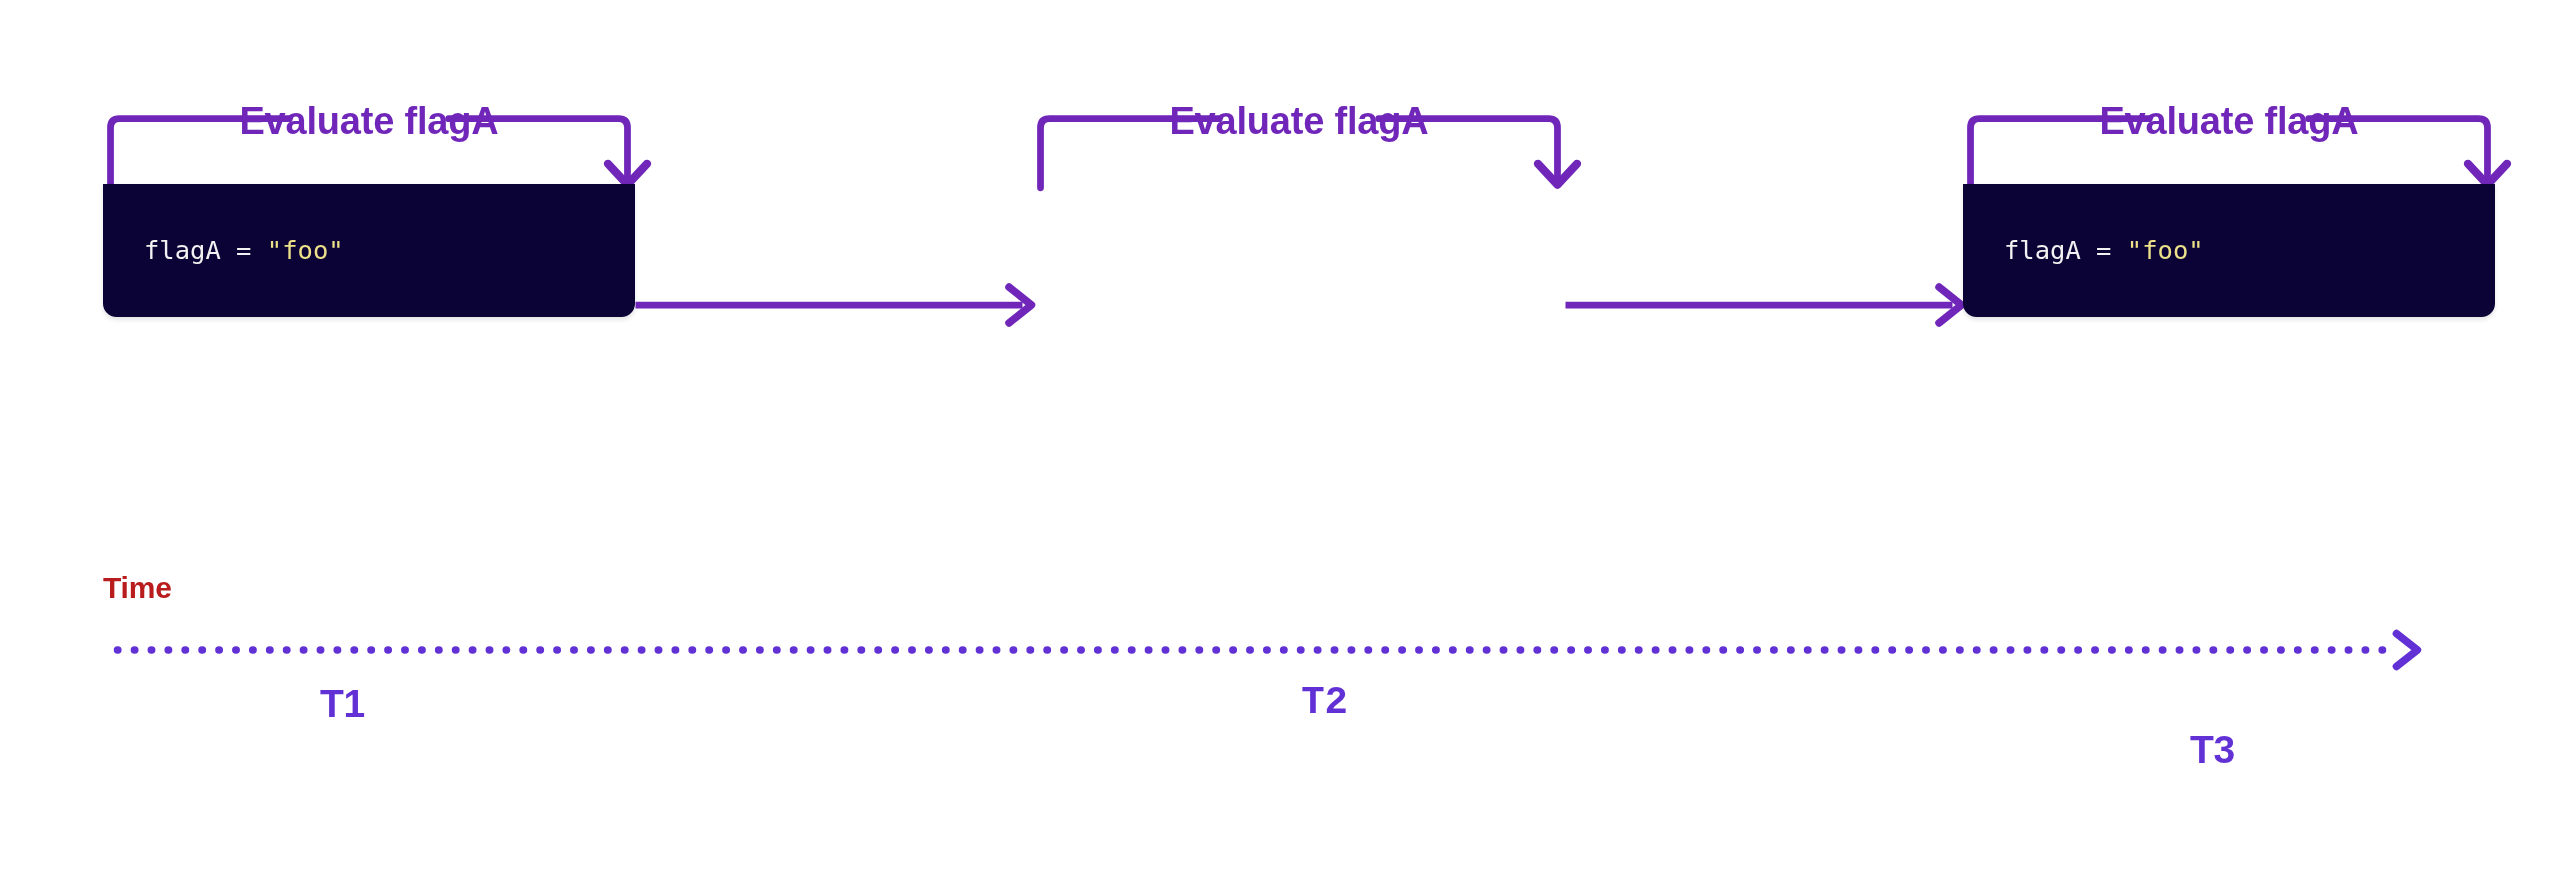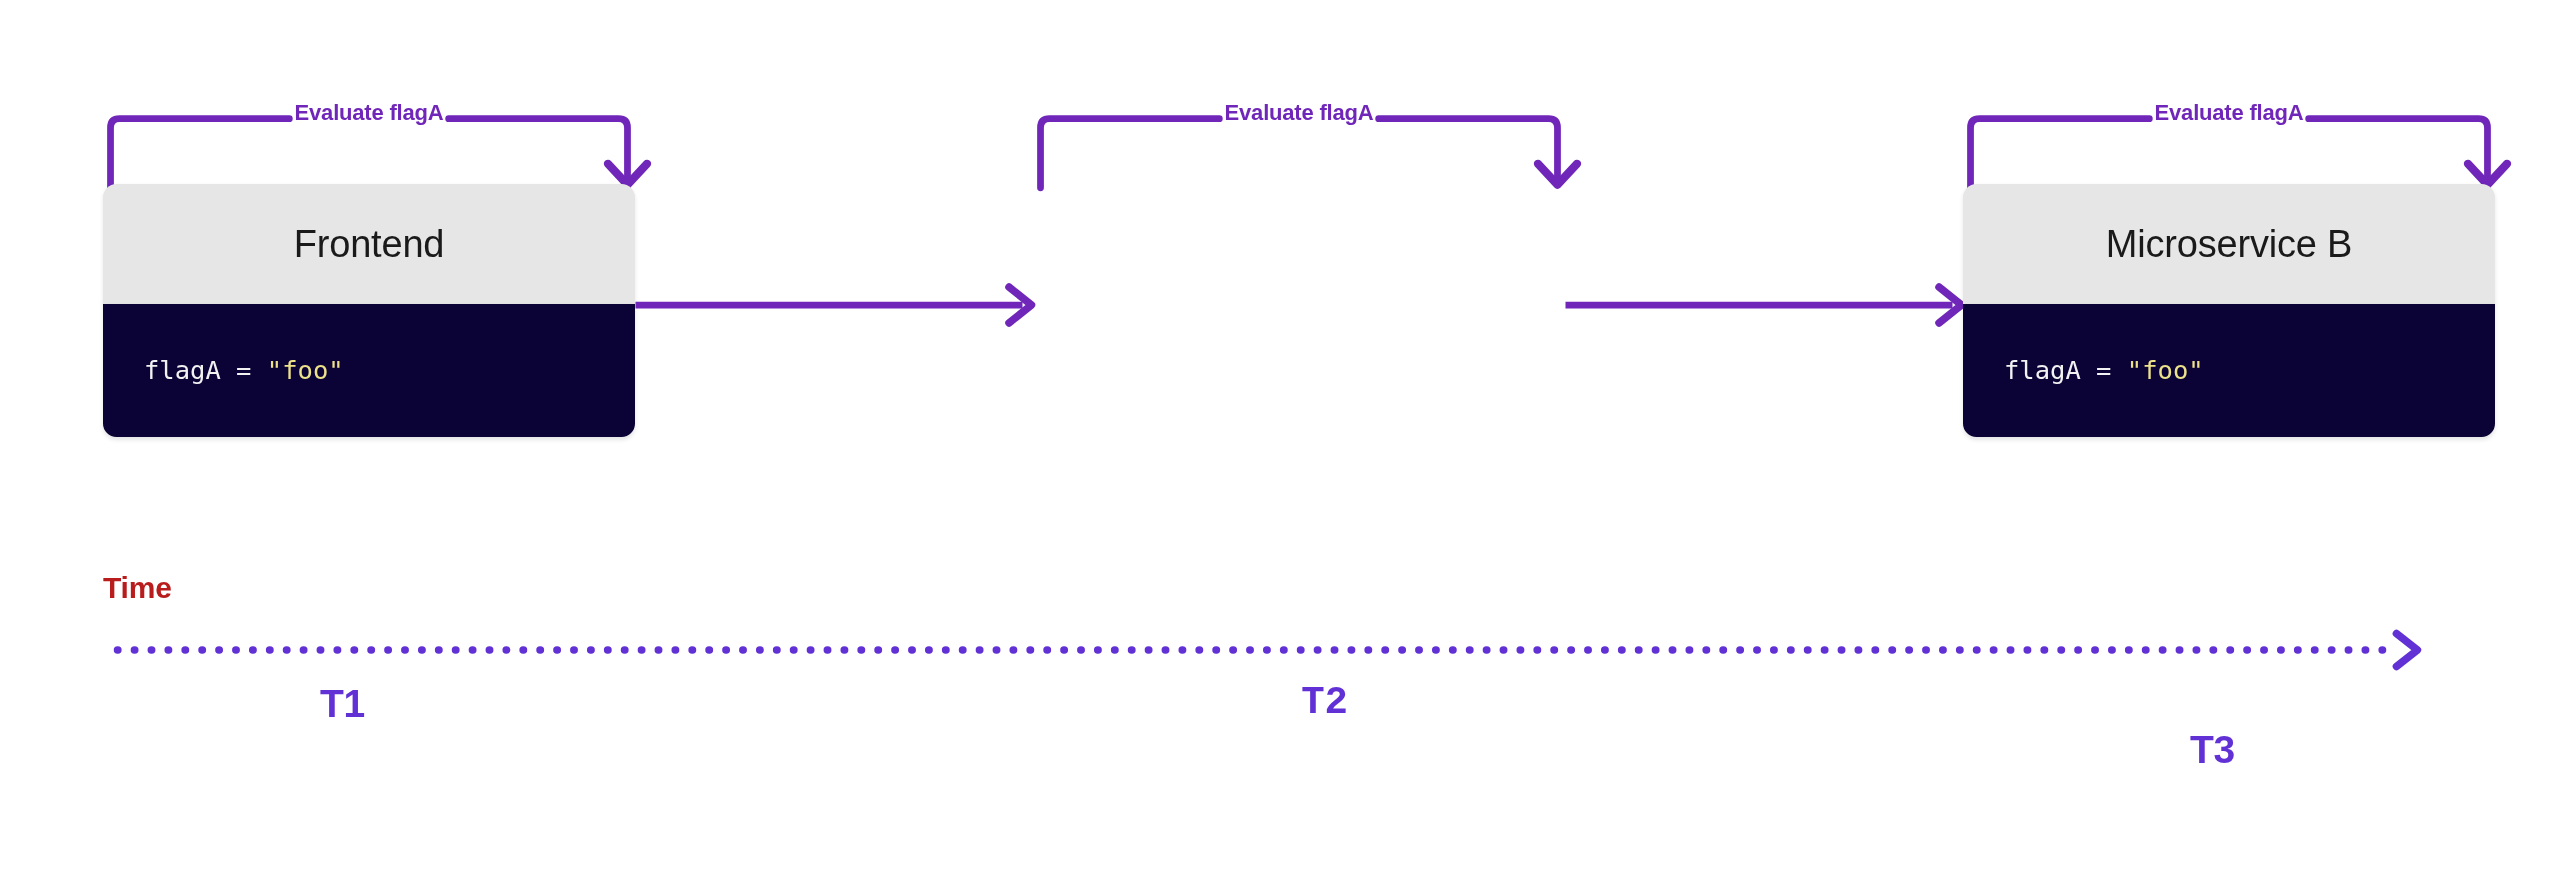--- a/index.html
+++ b/index.html
@@ -71,21 +71,21 @@
     width: 532px;
     height: 98px;
   }
   .bracket svg { display: block; overflow: visible; }
   .bracket-label {
     position: absolute;
     left: 0;
     top: 0;
     width: 532px;
     text-align: center;
-    font-size: 22px;
+    font-size: 38px;
     font-weight: bold;
     color: #7026b9;
     letter-spacing: -0.2px;
     white-space: nowrap;
     line-height: 1;
   }
 
   
   .connector {
     position: absolute;
@@ -125,23 +125,20 @@
   <div class="bracket" style="left:103px; top:105px;">
     <svg width="532" height="98" viewBox="0 0 708 130" fill="none">
       <path d="M10 110 V30 Q10 18 22 18 H248" stroke="#7026b9" stroke-width="9" stroke-linecap="round" stroke-linejoin="round" fill="none"></path>
       <path d="M460 18 H686 Q698 18 698 30 V96" stroke="#7026b9" stroke-width="9" stroke-linecap="round" stroke-linejoin="round" fill="none"></path>
       <path d="M672 78 L698 106 L724 78" stroke="#7026b9" stroke-width="11" stroke-linecap="round" stroke-linejoin="round" fill="none"></path>
     </svg>
     <div class="bracket-label" style="top:-3px;">Evaluate flagA</div>
   </div>
 
   <div class="node" style="left:103px; top:184px;">
-    <div class="node-header">
-      <span class="node-title">Frontend</span>
-    </div>
     <div class="node-code">
       <span class="code-text"><span>flagA = </span><span class="code-str">"foo"</span></span>
     </div>
   </div>
 
   <div class="connector" style="left:635px; top:284px;">
     <svg width="421" height="42" viewBox="0 0 560 56" fill="none">
       <line x1="0" y1="28" x2="516" y2="28" stroke="#7026b9" stroke-width="9" stroke-linecap="butt"></line>
       <path d="M498 4 L528 28 L498 52" stroke="#7026b9" stroke-width="10" stroke-linecap="round" stroke-linejoin="round" fill="none"></path>
     </svg>
@@ -167,23 +164,20 @@
   <div class="bracket" style="left:1963px; top:105px;">
     <svg width="532" height="98" viewBox="0 0 708 130" fill="none">
       <path d="M10 110 V30 Q10 18 22 18 H248" stroke="#7026b9" stroke-width="9" stroke-linecap="round" stroke-linejoin="round" fill="none"></path>
       <path d="M460 18 H686 Q698 18 698 30 V96" stroke="#7026b9" stroke-width="9" stroke-linecap="round" stroke-linejoin="round" fill="none"></path>
       <path d="M672 78 L698 106 L724 78" stroke="#7026b9" stroke-width="11" stroke-linecap="round" stroke-linejoin="round" fill="none"></path>
     </svg>
     <div class="bracket-label" style="top:-3px;">Evaluate flagA</div>
   </div>
 
   <div class="node" style="left:1963px; top:184px;">
-    <div class="node-header">
-      <span class="node-title">Microservice B</span>
-    </div>
     <div class="node-code">
       <span class="code-text"><span>flagA = </span><span class="code-str">"foo"</span></span>
     </div>
   </div>
 
   <div class="time-label" style="left:103px; top:573px;">Time</div>
 
   <div id="timeline-axis" style="left:113px; top:631px;">
     <svg width="2336" height="38" viewBox="0 0 3110 50" fill="none">
       <line x1="6" y1="25" x2="3040" y2="25" stroke="#6231d6" stroke-width="10" stroke-linecap="round" stroke-dasharray="0.5 22"></line>

